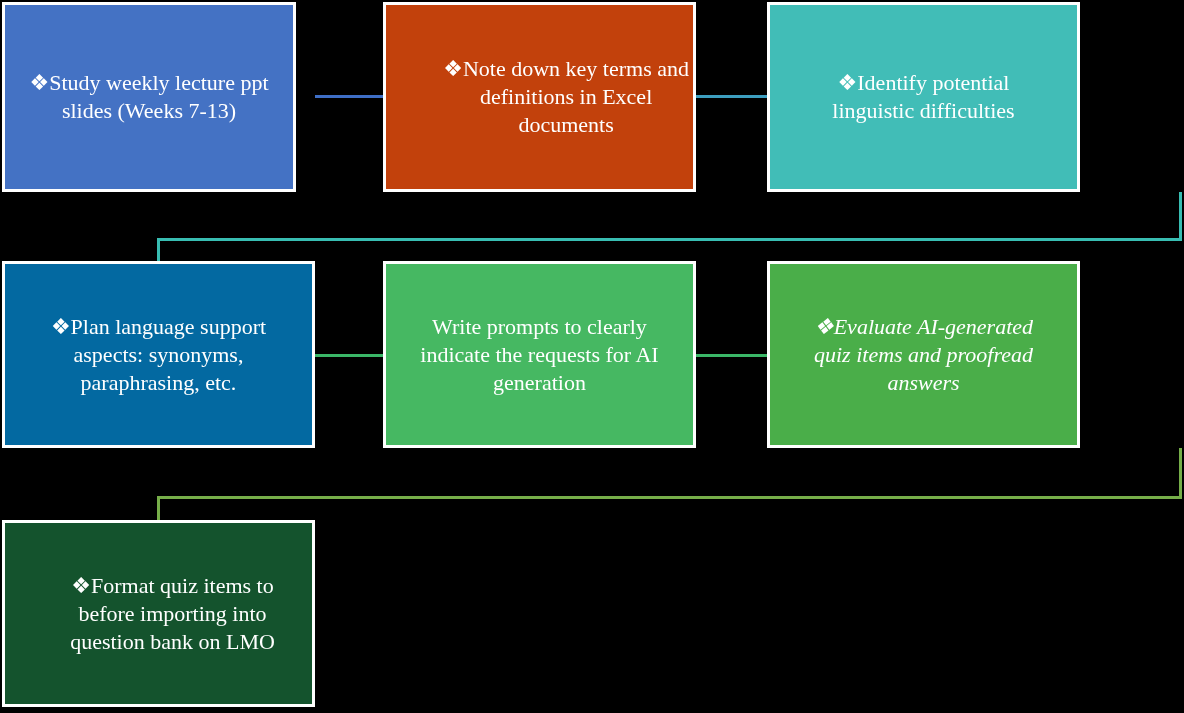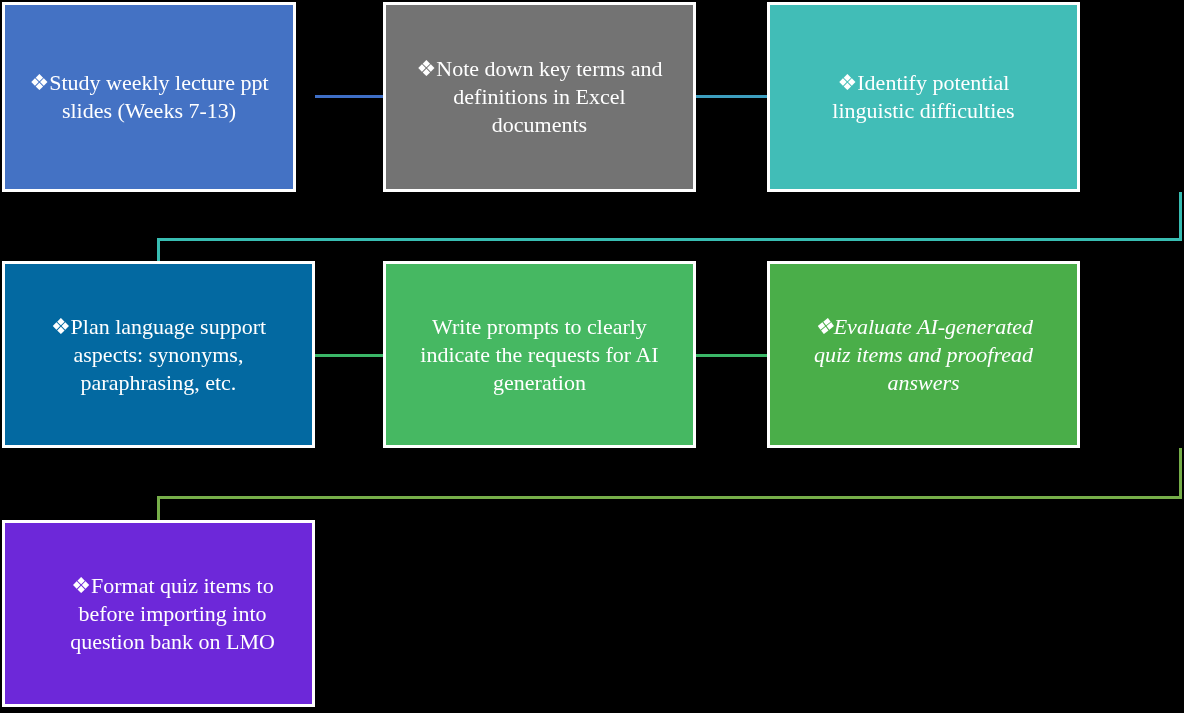--- a/index.html
+++ b/index.html
@@ -62,21 +62,21 @@
 <body>
 
 <div class="canvas">
 
   <div class="box b1" style="background-color: rgb(68, 114, 196);">
     <span class="box-text">❖Study weekly lecture ppt
 slides (Weeks 7-13)</span>
   </div>
   <div class="seg c1" style="background-color: rgb(62, 110, 198);"></div>
 
-  <div class="box b2" style="background-color: #737373;">
+  <div class="box b2" style="background-color: #c2410c; justify-content: flex-end;">
     <span class="box-text">❖Note down key terms and
 definitions in Excel
 documents</span>
   </div>
   <div class="seg c2" style="background-color: rgb(61, 158, 191);"></div>
 
   <div class="box b3" style="background-color: rgb(65, 189, 183);">
     <span class="box-text">❖Identify potential
 linguistic difficulties</span>
   </div>
@@ -102,19 +102,19 @@
   <div class="box b6" style="background-color: rgb(74, 174, 73);">
     <span class="box-text">❖Evaluate AI-generated
 quiz items and proofread
 answers</span>
   </div>
 
   <div class="seg e2v1" style="background-color: rgb(118, 174, 73);"></div>
   <div class="seg e2h" style="background-color: rgb(118, 174, 73);"></div>
   <div class="seg e2v2" style="background-color: rgb(118, 174, 73);"></div>
 
-  <div class="box b7" style="background-color: #6d28d9; padding-left: 28px;">
+  <div class="box b7" style="background-color: #14532d; padding-left: 28px;">
     <span class="box-text">❖Format quiz items to
 before importing into
 question bank on LMO</span>
   </div>
 
 </div>
 
 </body></html>

